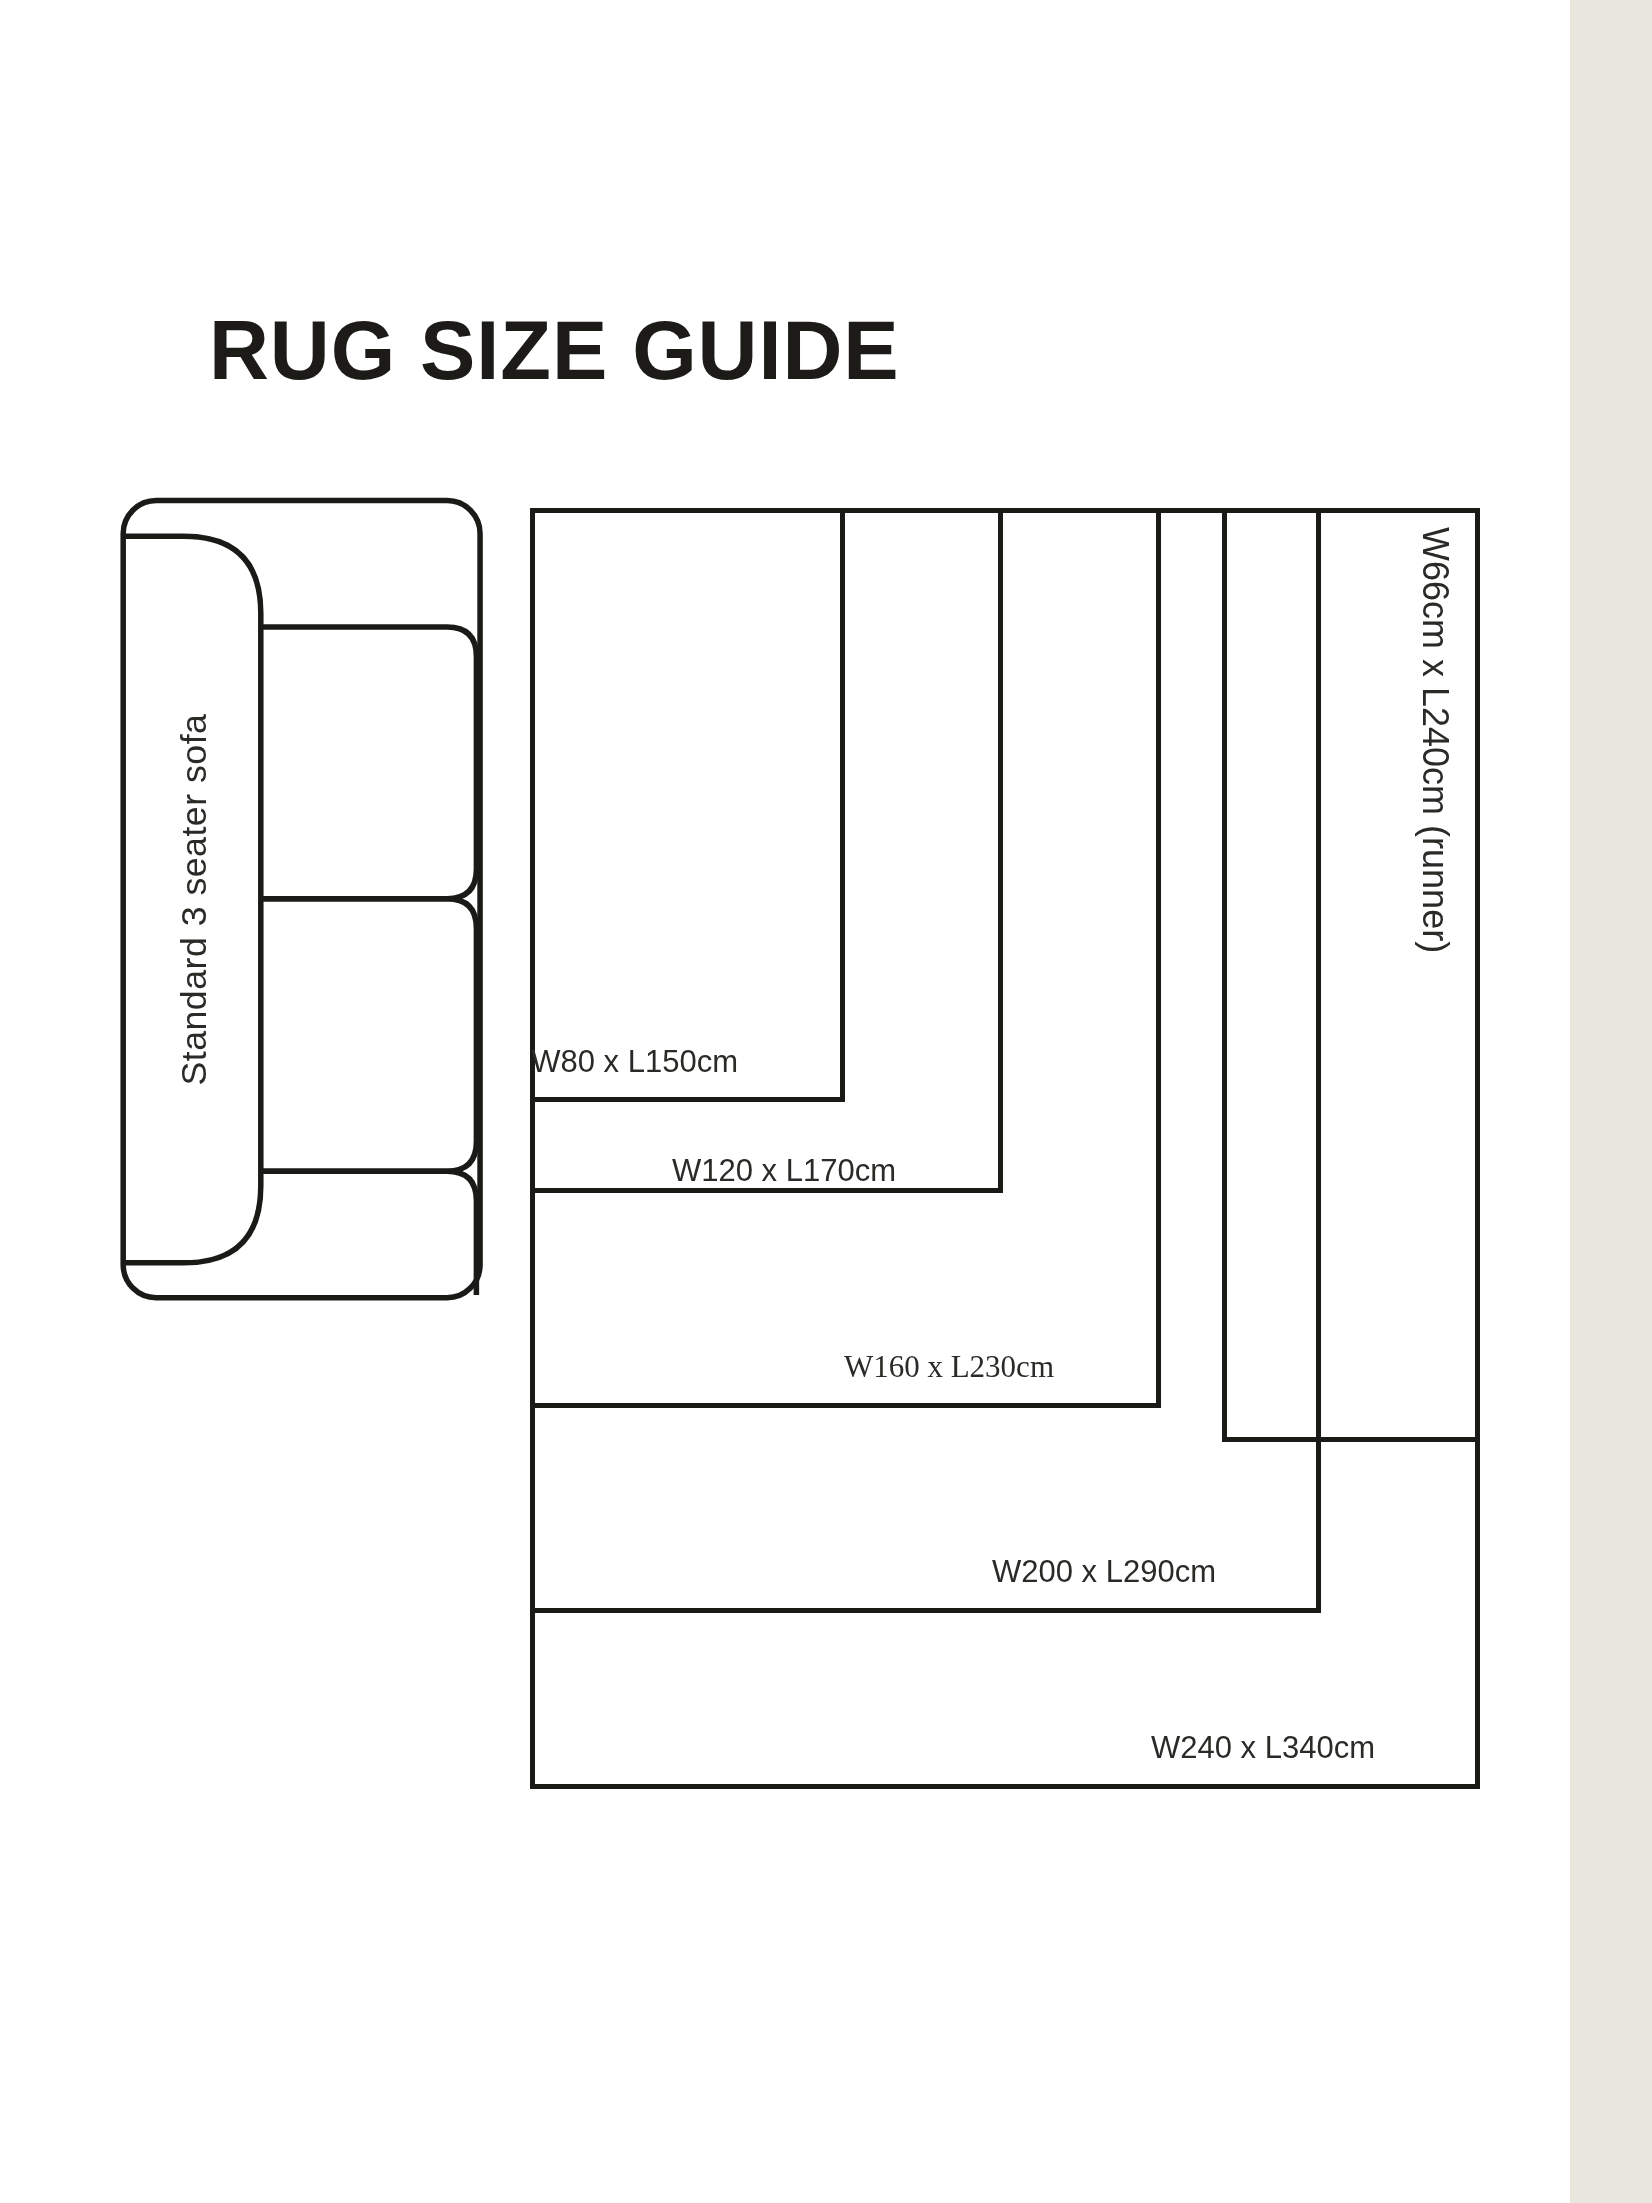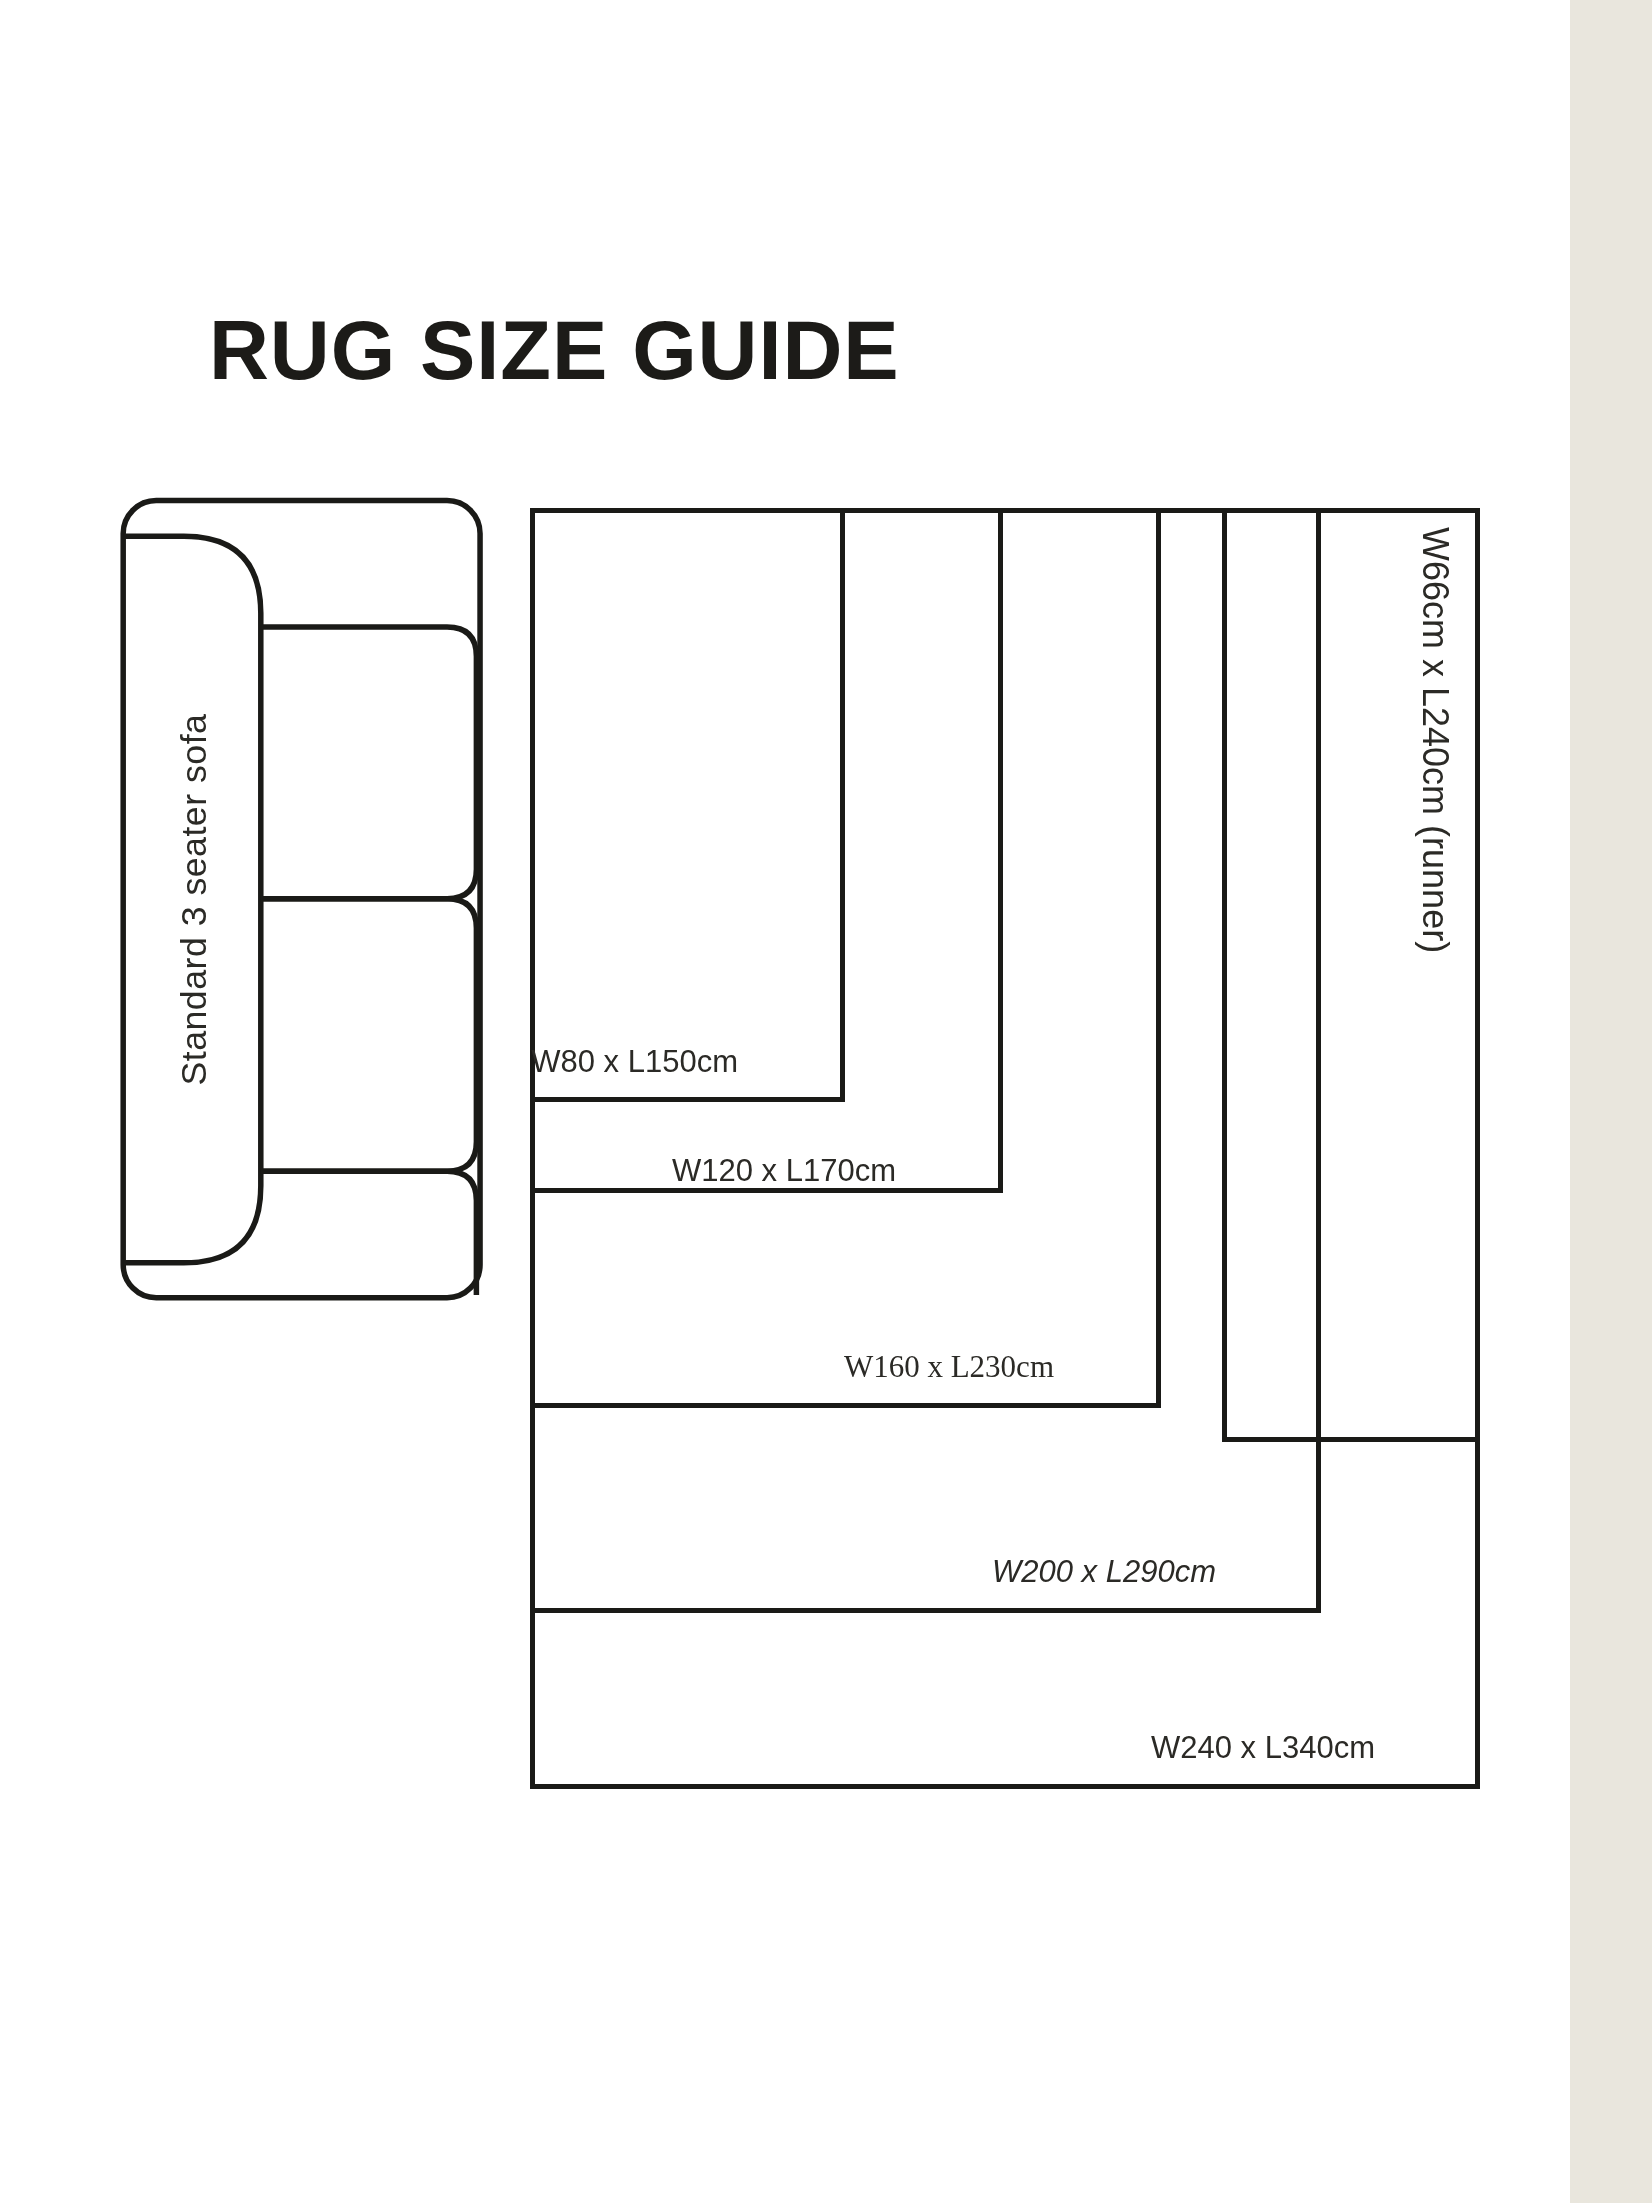--- a/index.html
+++ b/index.html
@@ -40,21 +40,21 @@
     position: absolute;
     font-size: 31px;
     line-height: 44px;
     color: #2b2a26;
     white-space: nowrap;
     text-align: right;
   }
   #label-w80  { right: 832px; top: 1040px; }
   #label-w120 { right: 674px; top: 1130px; margin-top: 19px; }
   #label-w160 { right: 516px; top: 1345px; font-family: Liberation Serif, serif; }
-  #label-w200 { right: 354px; top: 1550px; font-style: italic; }
+  #label-w200 { right: 354px; top: 1550px; }
   #label-w240 { right: 195px; top: 1726px; text-align: center; }
   #label-runner {
     position: absolute;
     left: 1414px;
     top: 527px;
     writing-mode: vertical-rl;
     font-size: 36px;
     color: #2b2a26;
     white-space: nowrap;
   }

